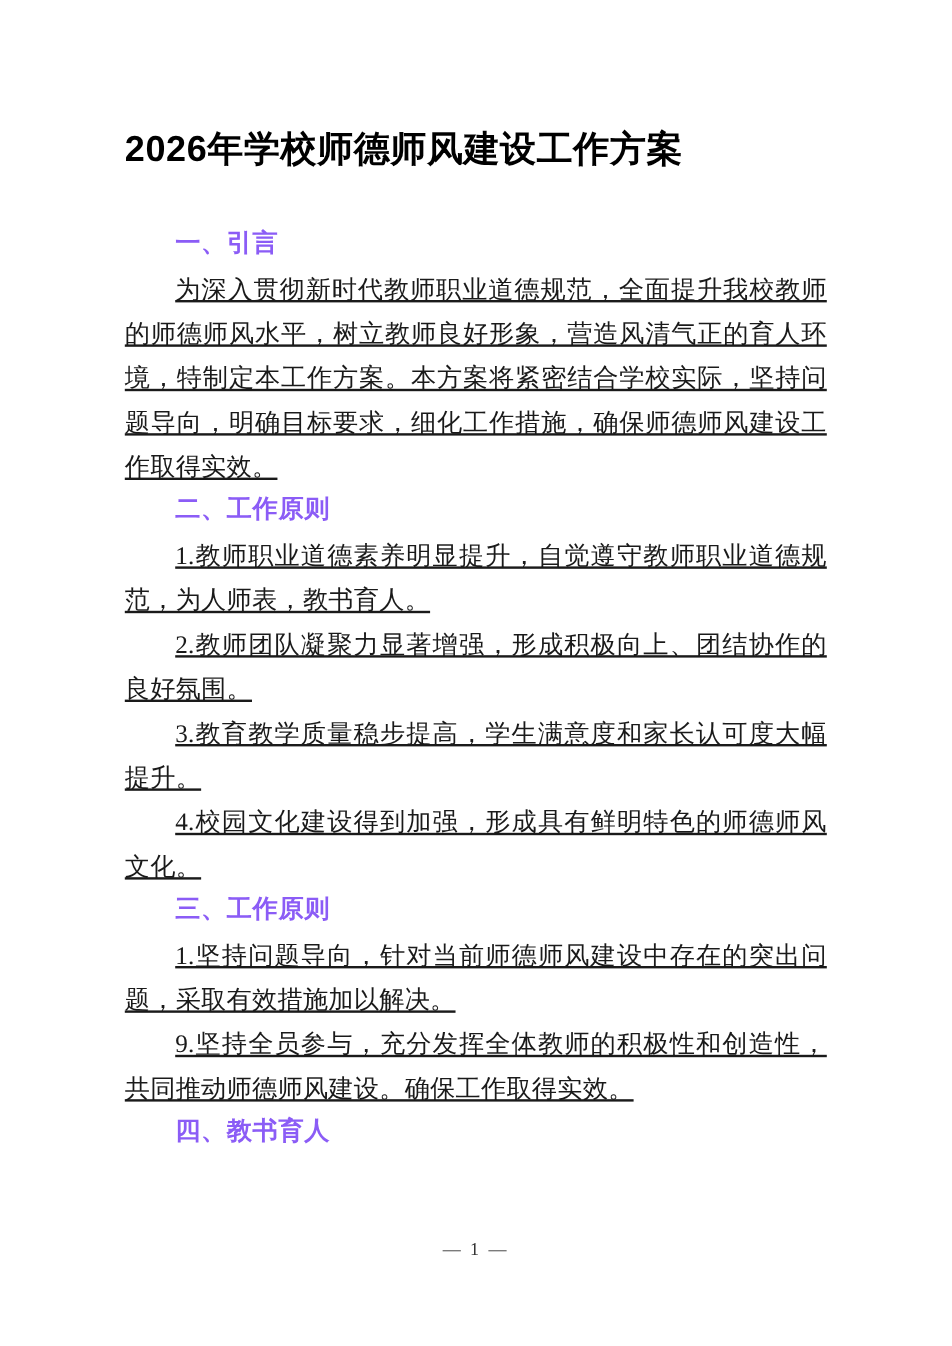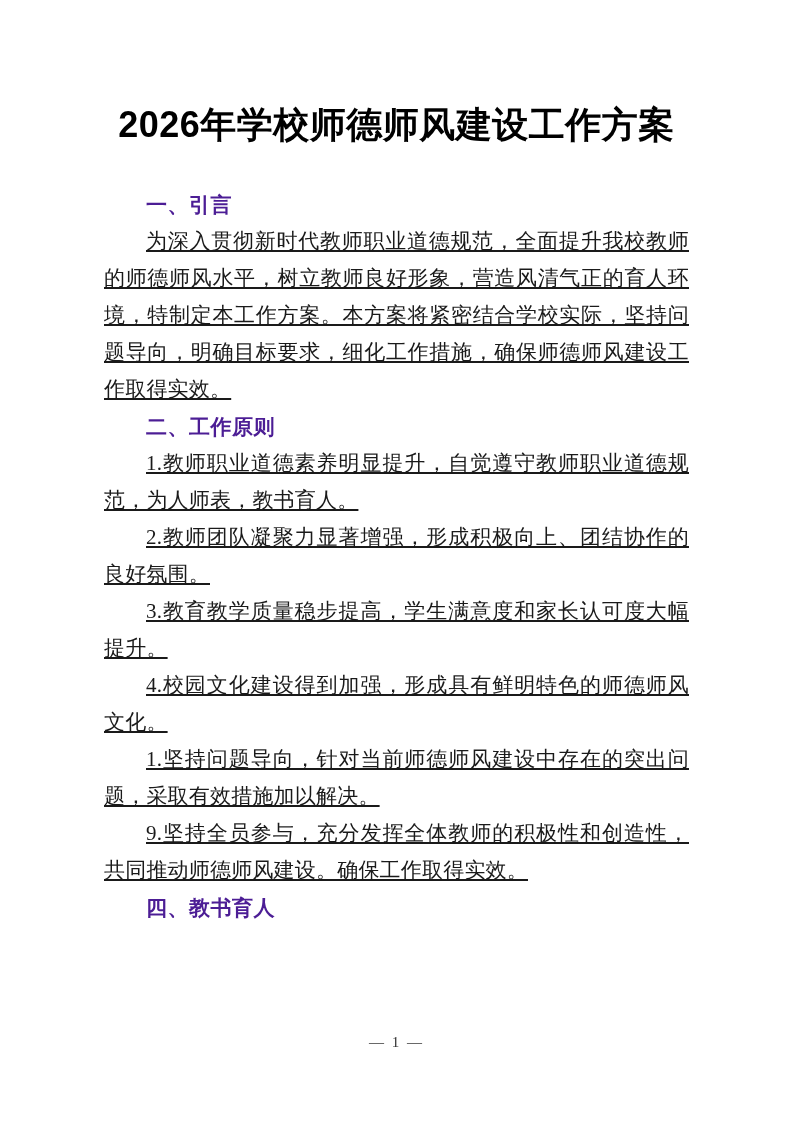--- a/index.html
+++ b/index.html
@@ -34,47 +34,46 @@
     width: 585px;
   }
 
   .doc-title {
     margin: 0;
     padding: 0;
     position: absolute;
     left: 0;
     top: 103px;
     width: 585px;
-    text-align: center;
     font-family: "Liberation Sans", "DejaVu Sans", sans-serif;
     font-weight: bold;
-    font-size: 36px;
+    font-size: 30px;
     line-height: 44px;
     letter-spacing: 0.5px;
     color: #000000;
     white-space: nowrap;
   }
 
   .body-block {
     position: absolute;
     left: 0;
     top: 186px;
     width: 585px;
   }
 
   .sec-heading {
-    font-family: Liberation Sans, sans-serif;
+    font-family: Liberation Mono, monospace;
     font-weight: bold;
     font-size: 21px;
     line-height: 37px;
     margin: 0;
     padding: 0;
     text-indent: 42px;
     letter-spacing: 0.5px;
-    color: #4c1d95;
+    color: #8b5cf6;
   }
 
   .para {
     font-family: "Liberation Serif", "DejaVu Serif", serif;
     font-size: 21px;
     line-height: 37px;
     margin: 0;
     padding: 0;
     text-indent: 42px;
     text-align: justify;
@@ -112,20 +111,21 @@
     <h1 class="doc-title">2026年学校师德师风建设工作方案</h1>
 
     <div class="body-block" id="body-blocks">
         <p class="sec-heading">一、引言</p>
         <p class="para">为深入贯彻新时代教师职业道德规范，全面提升我校教师的师德师风水平，树立教师良好形象，营造风清气正的育人环境，特制定本工作方案。本方案将紧密结合学校实际，坚持问题导向，明确目标要求，细化工作措施，确保师德师风建设工作取得实效。</p>
         <p class="sec-heading">二、工作原则</p>
         <p class="para">1.教师职业道德素养明显提升，自觉遵守教师职业道德规范，为人师表，教书育人。</p>
         <p class="para">2.教师团队凝聚力显著增强，形成积极向上、团结协作的良好氛围。</p>
         <p class="para">3.教育教学质量稳步提高，学生满意度和家长认可度大幅提升。</p>
         <p class="para">4.校园文化建设得到加强，形成具有鲜明特色的师德师风文化。</p>
+        <p class="sec-heading">三、工作原则</p>
         <p class="para">1.坚持问题导向，针对当前师德师风建设中存在的突出问题，采取有效措施加以解决。</p>
         <p class="para">9.坚持全员参与，充分发挥全体教师的积极性和创造性，共同推动师德师风建设。确保工作取得实效。</p>
         <p class="sec-heading">四、教书育人</p>
       </div>
 
   </div>
 
   <div class="footer">— 1 —</div>
 
 </div>

